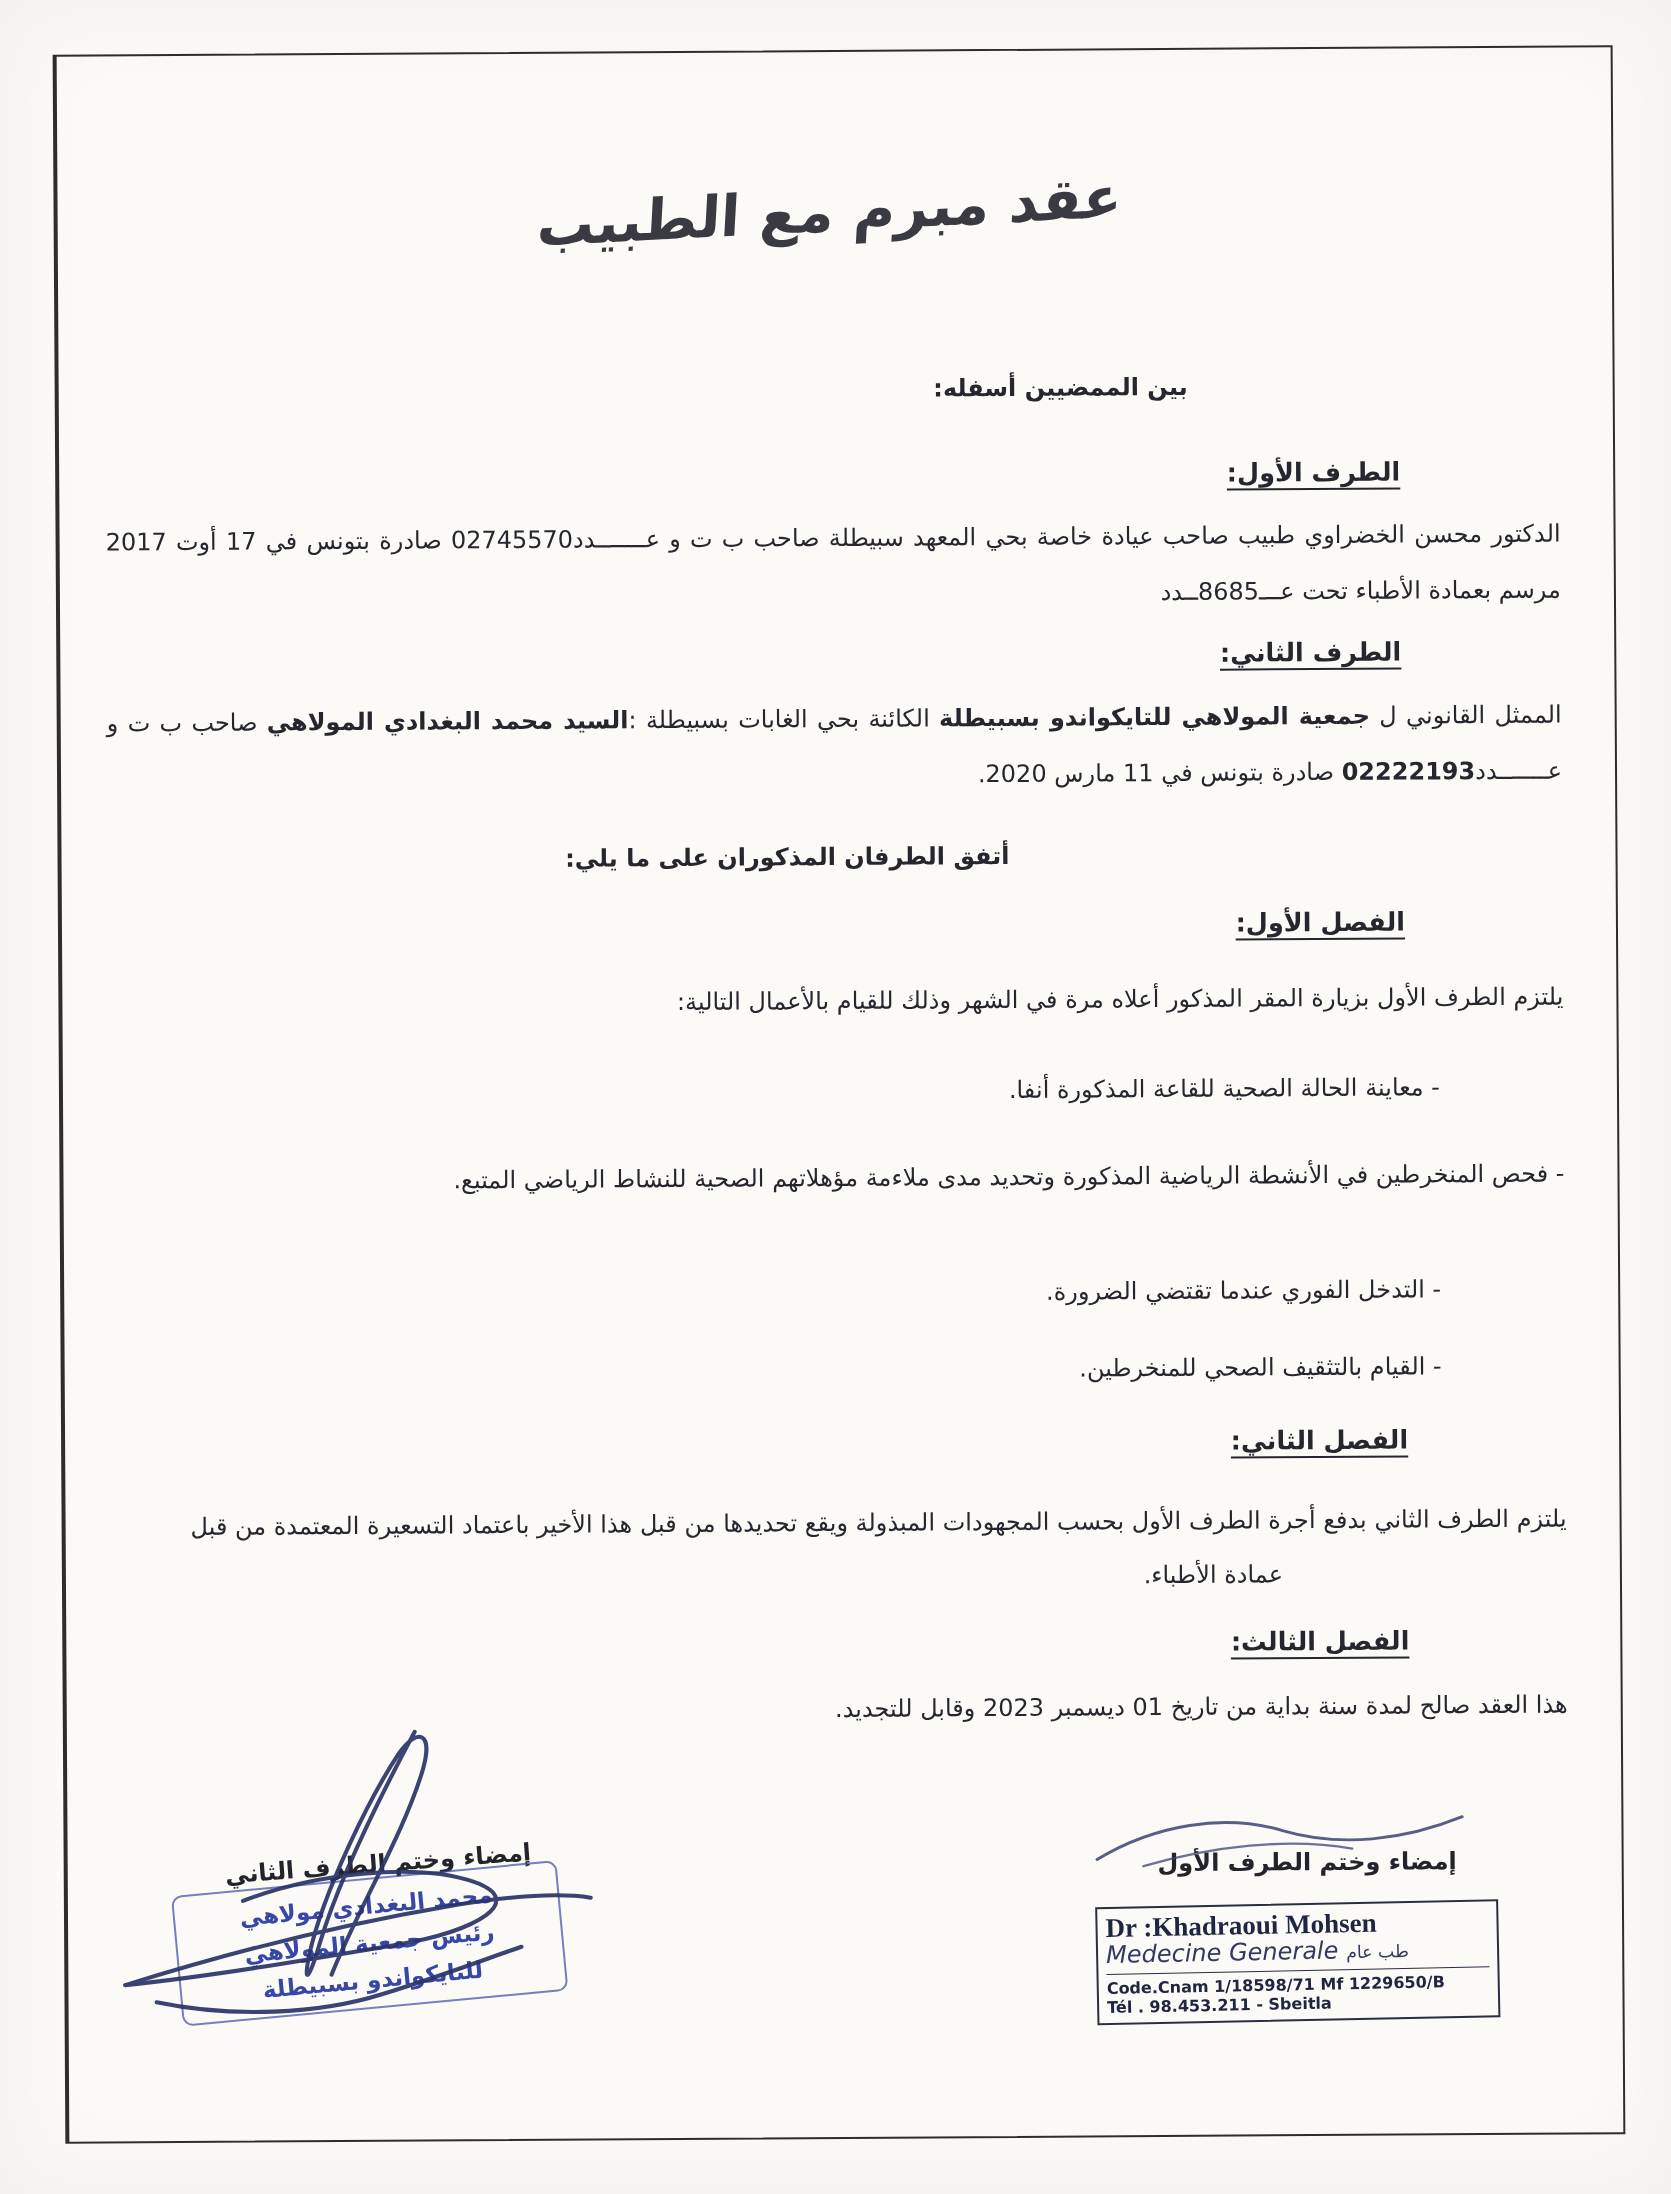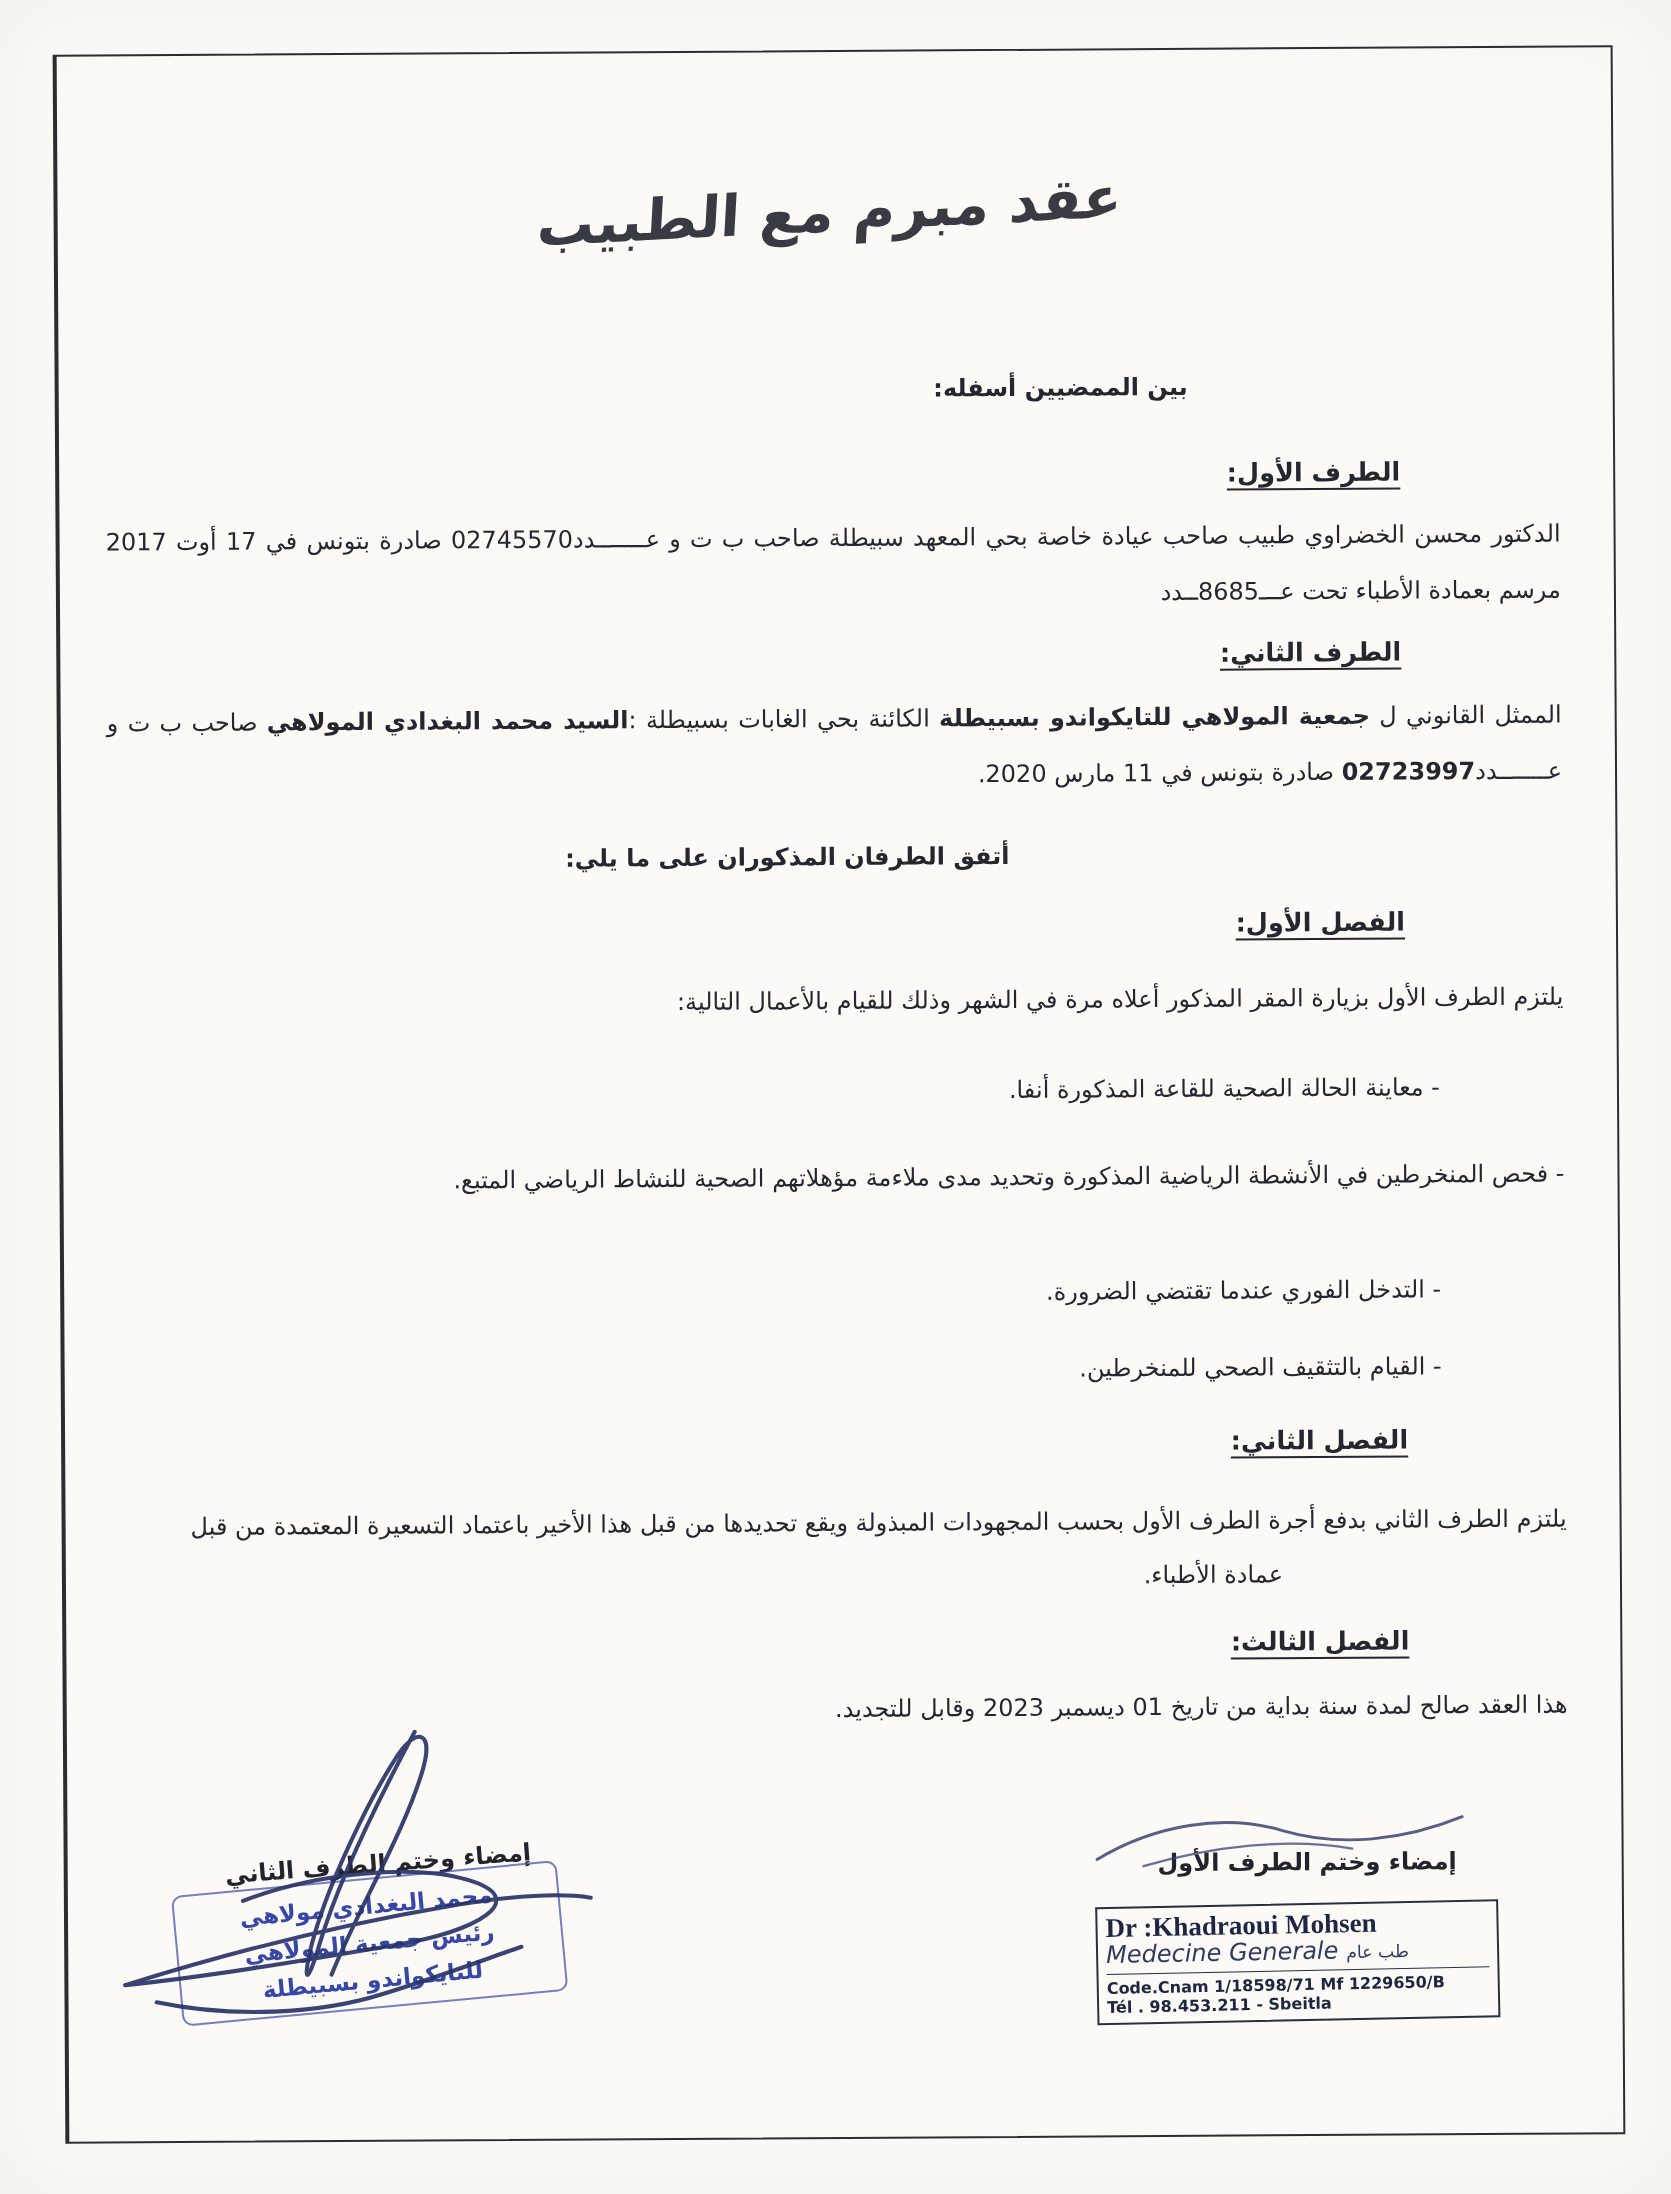--- a/index.html
+++ b/index.html
@@ -59,21 +59,21 @@
     <div class="t title" style="left:835px;top:174px;" dir="rtl">عقد مبرم مع الطبيب</div>
 
     <div class="t b" style="right:480px;top:374px;font-size:24px;" dir="rtl">بين الممضيين أسفله:</div>
 
     <div class="t h" style="right:268px;top:459px;" dir="rtl">الطرف الأول:</div>
 
     <div class="t para" style="right:108px;top:510px;" dir="rtl">الدكتور محسن الخضراوي طبيب صاحب عيادة خاصة بحي المعهد سبيطلة صاحب ب ت و عـــــــدد02745570 صادرة بتونس في 17 أوت 2017 مرسم بعمادة الأطباء تحت عـــ8685ــدد</div>
 
     <div class="t h" style="right:268px;top:639px;" dir="rtl">الطرف الثاني:</div>
 
-    <p class="t para" style="right:108px;top:691px;margin:0;" dir="rtl"><span>الممثل القانوني ل </span><span class="b">جمعية المولاهي للتايكواندو بسبيطلة</span><span> الكائنة بحي الغابات بسبيطلة :</span><span class="b">السيد محمد البغدادي المولاهي</span><span> صاحب ب ت و عـــــــدد</span><span class="b">02723997</span><span> صادرة بتونس في 11 مارس 2020.</span></p>
+    <p class="t para" style="right:108px;top:691px;margin:0;" dir="rtl"><span>الممثل القانوني ل </span><span class="b">جمعية المولاهي للتايكواندو بسبيطلة</span><span> الكائنة بحي الغابات بسبيطلة :</span><span class="b">السيد محمد البغدادي المولاهي</span><span> صاحب ب ت و عـــــــدد</span><span class="b">02222193</span><span> صادرة بتونس في 11 مارس 2020.</span></p>
 
     <div class="t b" style="right:661px;top:842px;font-size:24px;" dir="rtl">أتفق الطرفان المذكوران على ما يلي:</div>
 
     <div class="t h" style="right:266px;top:909px;" dir="rtl">الفصل الأول:</div>
 
     <div class="t" style="right:108px;top:986px;width:1461px;font-size:24px;" dir="rtl">يلتزم الطرف الأول بزيارة المقر المذكور أعلاه مرة في الشهر وذلك للقيام بالأعمال التالية:</div>
 
     <div class="t" style="right:232px;top:1076px;" dir="rtl">- معاينة الحالة الصحية للقاعة المذكورة أنفا.</div>
 
     <div class="t hang" style="right:108px;top:1151px;" dir="rtl">- فحص المنخرطين في الأنشطة الرياضية المذكورة وتحديد مدى ملاءمة مؤهلاتهم الصحية للنشاط الرياضي المتبع.</div>

